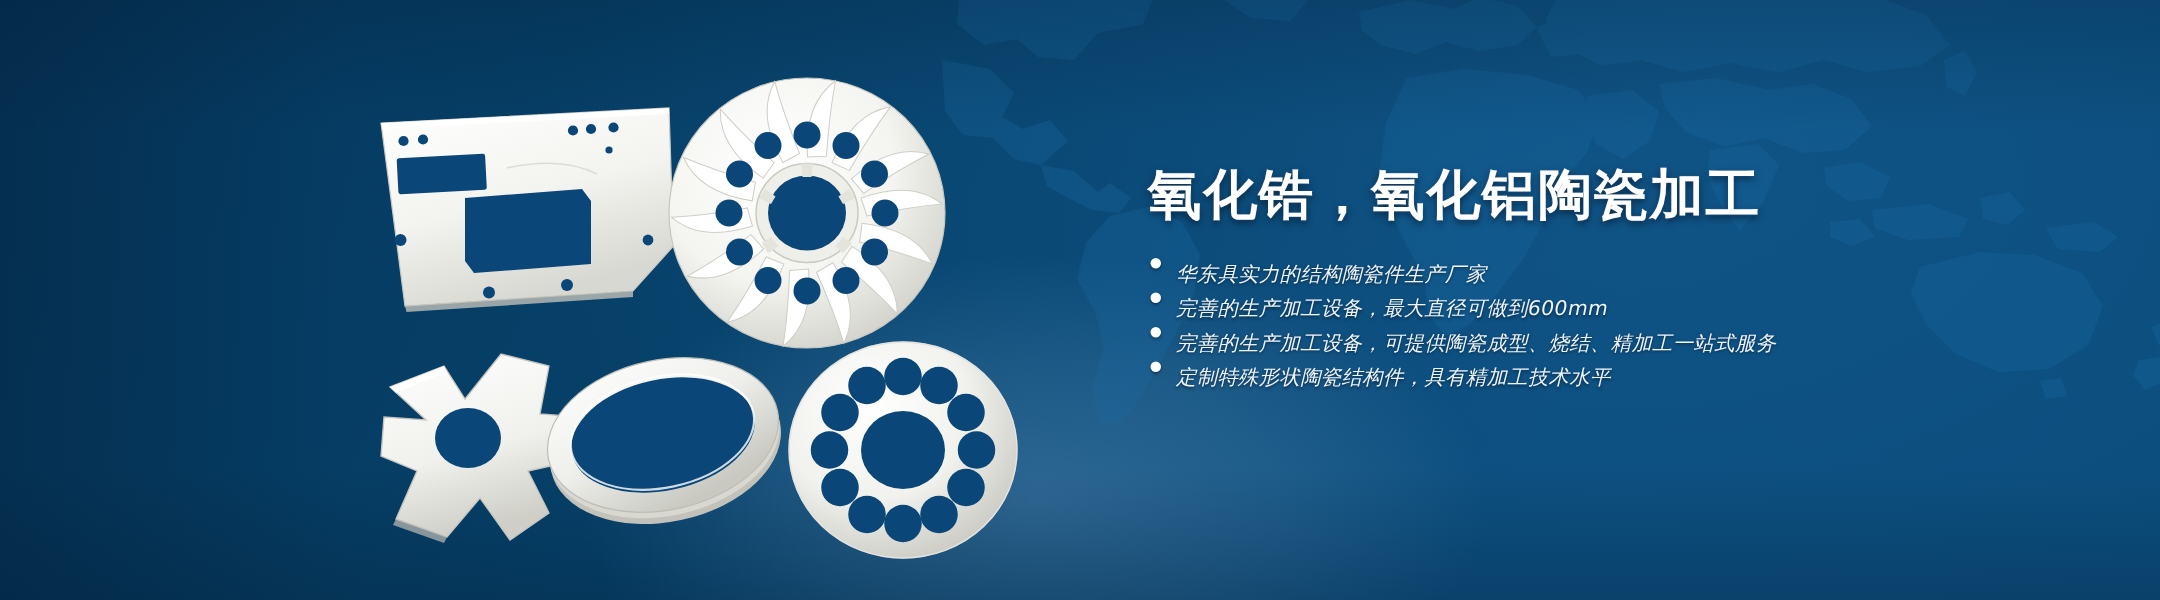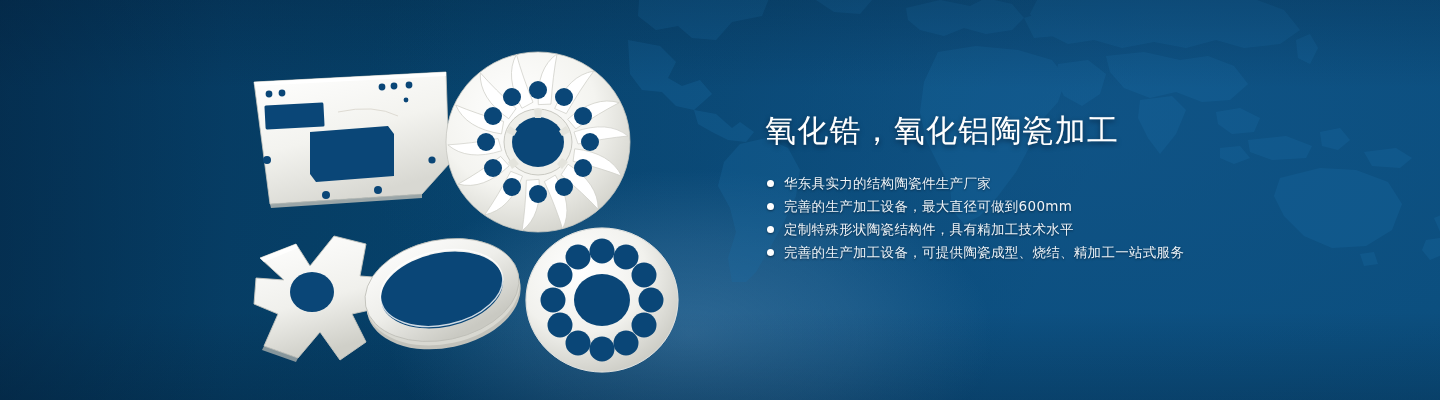--- a/index.html
+++ b/index.html
@@ -43,35 +43,36 @@
   .p-impeller { left:438px; top:44px;  width:200px; height:195px; }
   .p-star     { left:248px; top:222px; width:200px; height:152px; }
   .p-ring     { left:352px; top:226px; width:180px; height:128px; }
   .p-disc     { left:518px; top:224px; width:168px; height:152px; }
 
   
   .content { position:absolute; left:765px; top:0; width:620px; height:400px; }
 
   .title {
     position:absolute; left:0; top:112px;
-    font-size:31px; line-height:37px;
+    font-size:36px; line-height:37px;
     letter-spacing:1.2px;
-    color:#ffffff; font-weight:400;
+    color:#ffffff; font-weight:700;
     text-shadow:0 2px 5px rgba(0,14,30,0.60), 0 0 1px rgba(255,255,255,0.25);
     white-space:nowrap;
   }
 
   .bullets {
     position:absolute; left:2px; top:172px;
     list-style:none;
   }
   .bullet {
-    display:flex; align-items:center;
+    display:flex; 
     height:23px;
     margin-bottom:0px;
+    font-style:italic;
   }
   .dot {
     width:7px; height:7px; border-radius:50%;
     background:#ffffff; flex:0 0 auto;
     margin-right:10px;
     box-shadow:0 1px 2px rgba(0,12,26,0.5);
   }
   .btext {
     font-size:13.5px; line-height:23px;
     color:#eef4f9; letter-spacing:0.3px;
@@ -323,22 +324,22 @@
       <li class="bullet">
         <span class="dot"></span>
         <span class="btext">华东具实力的结构陶瓷件生产厂家</span>
       </li>
       <li class="bullet">
         <span class="dot"></span>
         <span class="btext">完善的生产加工设备，最大直径可做到600mm</span>
       </li>
       <li class="bullet">
         <span class="dot"></span>
-        <span class="btext">定制特殊形状陶瓷结构件，具有精加工技术水平</span>
+        <span class="btext">完善的生产加工设备，可提供陶瓷成型、烧结、精加工一站式服务</span>
       </li>
       <li class="bullet">
         <span class="dot"></span>
-        <span class="btext">完善的生产加工设备，可提供陶瓷成型、烧结、精加工一站式服务</span>
+        <span class="btext">定制特殊形状陶瓷结构件，具有精加工技术水平</span>
       </li>
     </ul>
 
   </div>
 </div>
 
 </body></html>

